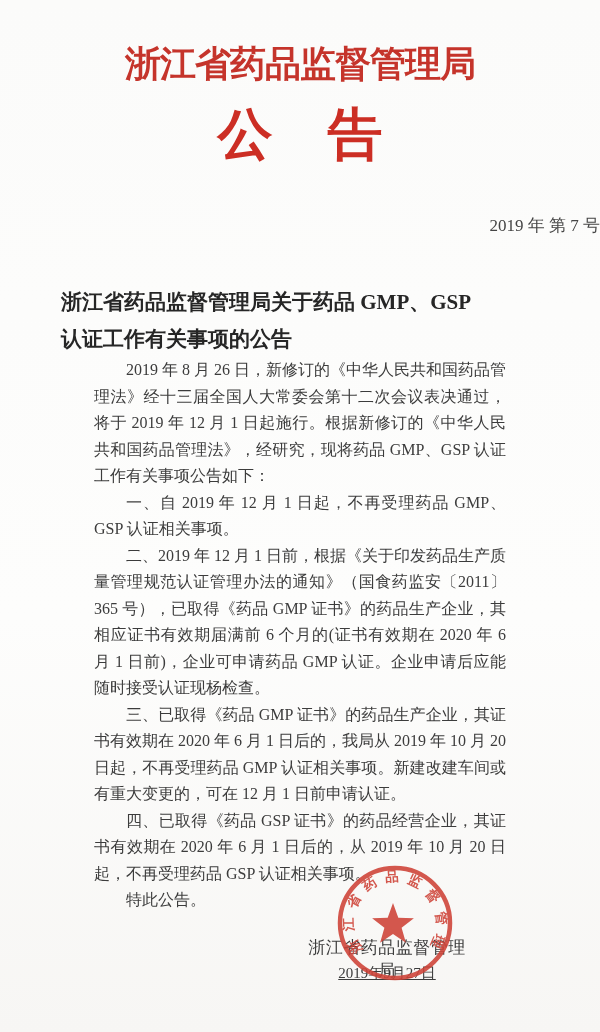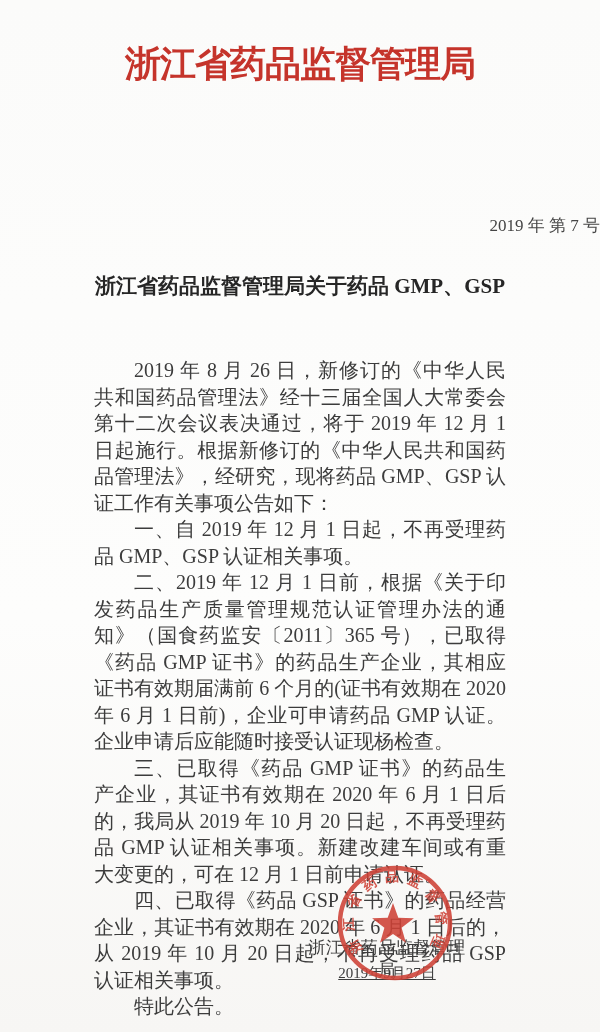--- a/index.html
+++ b/index.html
@@ -28,29 +28,29 @@
     color:#cc2e24;
   }
   .issue-no{
     position:absolute;top:214px;left:0;right:0;
     text-align:right;
     font-size:17px;
     color:#454545;
   }
   .doc-title{
     position:absolute;top:268px;left:45px;right:45px;
-    margin:0;
-    text-align:center;
+    margin:16px;
+    text-align:left;
     font-size:21px;font-weight:bold;
     line-height:37px;
     color:#262626;
   }
   .body-text{
     position:absolute;top:357px;left:94px;width:412px;
-    font-size:20px;
+    font-size:16px;
     color:#3c3c3c;
   }
   .body-text p{
     margin:0;
     line-height:26.5px;
     text-align:justify;
     text-indent:2em;
   }
   .signature{
     position:absolute;top:936px;left:308px;width:158px;
@@ -77,25 +77,27 @@
     font-weight:bold;
   }
 </style>
 </head>
 <body>
 
 <div class="page">
 
   <div class="org-title">浙江省药品监督管理局</div>
 
+  <div class="doc-type">公　告</div>
 
   <div class="issue-no">2019 年  第 7 号</div>
 
   <h1 class="doc-title">
     <span>浙江省药品监督管理局关于药品 GMP、GSP</span><br>
+    <span>认证工作有关事项的公告</span>
   </h1>
 
   <div class="body-text">
     <p>2019 年 8 月 26 日，新修订的《中华人民共和国药品管理法》经十三届全国人大常委会第十二次会议表决通过，将于 2019 年 12 月 1 日起施行。根据新修订的《中华人民共和国药品管理法》，经研究，现将药品 GMP、GSP 认证工作有关事项公告如下：</p>
     <p>一、自 2019 年 12 月 1 日起，不再受理药品 GMP、GSP 认证相关事项。</p>
     <p>二、2019 年 12 月 1 日前，根据《关于印发药品生产质量管理规范认证管理办法的通知》（国食药监安〔2011〕365 号），已取得《药品 GMP 证书》的药品生产企业，其相应证书有效期届满前 6 个月的(证书有效期在 2020 年 6 月 1 日前)，企业可申请药品 GMP 认证。企业申请后应能随时接受认证现杨检查。</p>
     <p>三、已取得《药品 GMP 证书》的药品生产企业，其证书有效期在 2020 年 6 月 1 日后的，我局从 2019 年 10 月 20 日起，不再受理药品 GMP 认证相关事项。新建改建车间或有重大变更的，可在 12 月 1 日前申请认证。</p>
     <p>四、已取得《药品 GSP 证书》的药品经营企业，其证书有效期在 2020 年 6 月 1 日后的，从 2019 年 10 月 20 日起，不再受理药品 GSP 认证相关事项。</p>
     <p>特此公告。</p>
   </div>

